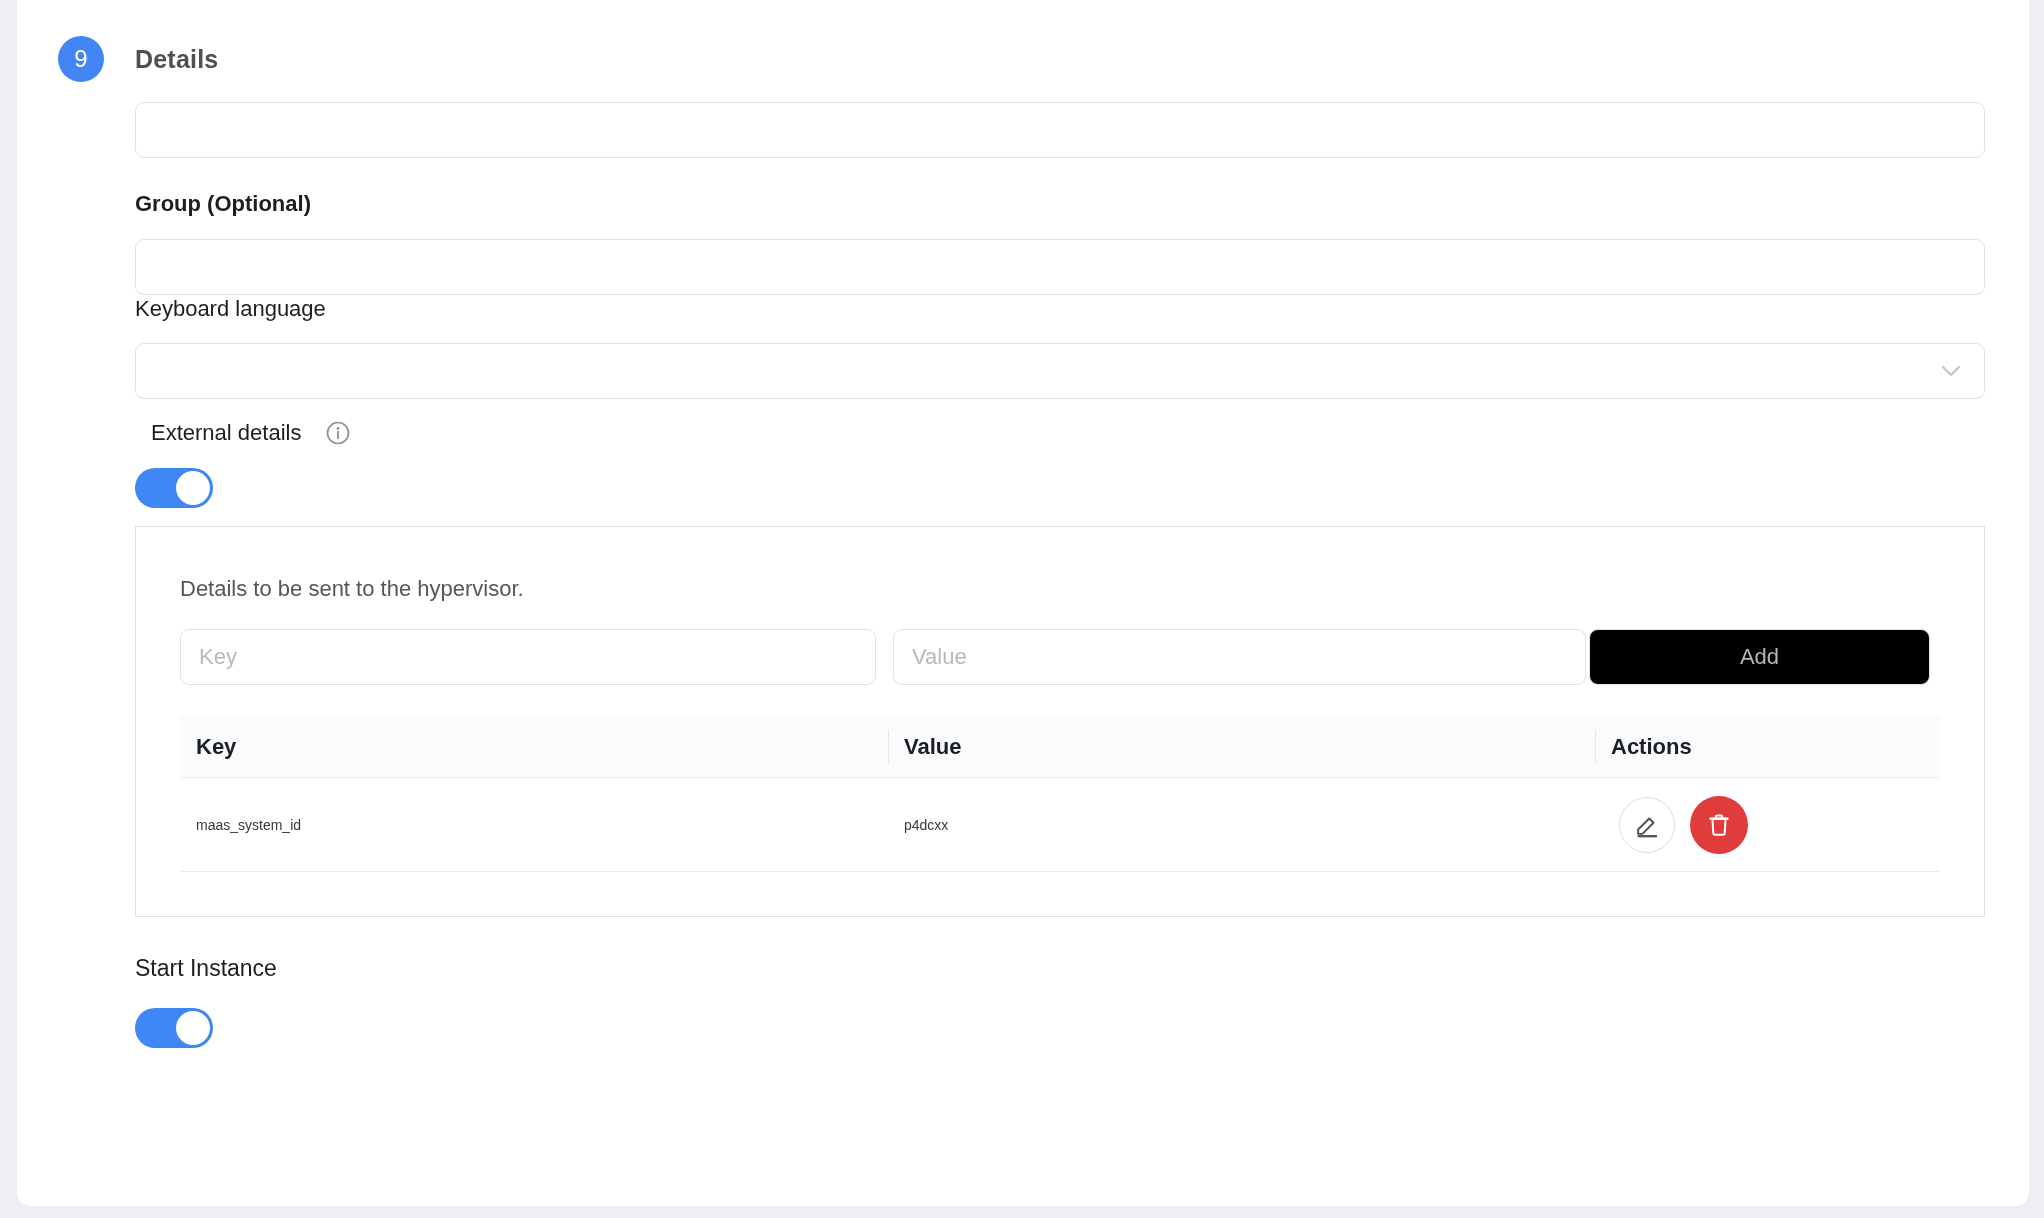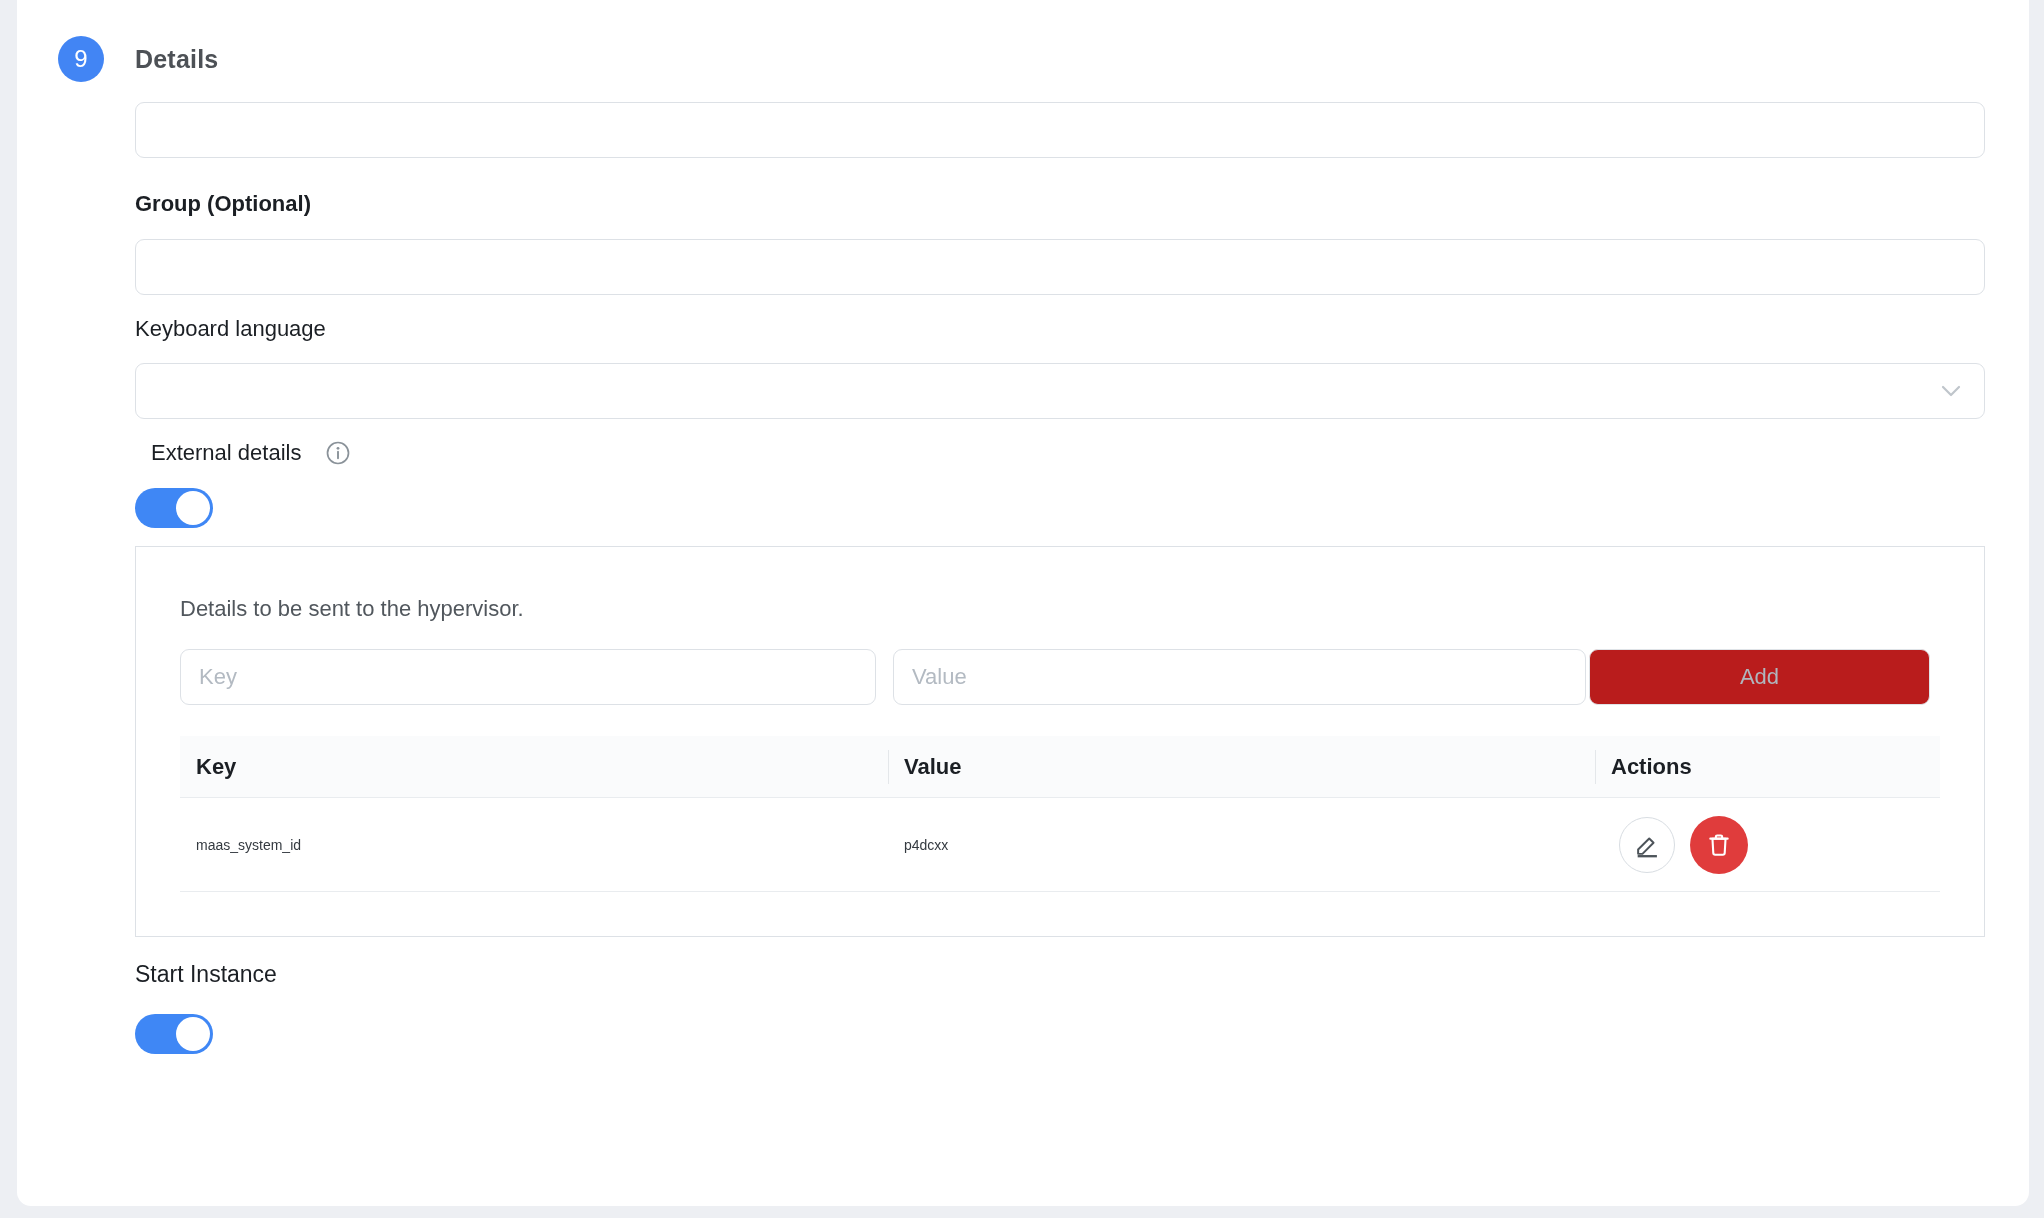--- a/index.html
+++ b/index.html
@@ -37,21 +37,21 @@
     line-height:46px; letter-spacing:0.2px;
   }
   .intro {
     margin-top:34px; font-size:22px; line-height:28px; color:#51575d;
   }
   .field-label {
     display:block; font-size:22px; line-height:28px; color:#1b1f24;
   }
   .lbl-name  { margin-top:12px; }
   .lbl-group { margin-top:32px;font-weight:bold; }
-  .lbl-kbd   { margin-top:20px; }
+  .lbl-kbd   { }
   .text-input {
     display:block; width:100%; height:56px; margin-top:20px;
     border:1px solid #dde1e6; border-radius:9px;
     background:#ffffff; outline:none;
     font-family:"Liberation Sans", sans-serif;
     font-size:22px; color:#212529; padding:0 18px;
   }
   .input-name { margin-top:20px; }
   .input-group { margin-top:21px; }
   .select-box {
@@ -90,21 +90,21 @@
     height:56px; border:1px solid #dde1e6; border-radius:9px;
     background:#ffffff; outline:none;
     font-family:"Liberation Sans", sans-serif;
     font-size:22px; color:#212529; padding:0 18px;
   }
   .kv-input::placeholder { color:#b3bac2; opacity:1; }
   .kv-key   { width:696px; }
   .kv-value { width:693px; margin-left:17px; }
   .add-btn {
     width:341px; height:56px; margin-left:3px;
-    background:#b91c1c; border:1px solid #dfe3e7; border-radius:9px;
+    background:#000000; border:1px solid #dfe3e7; border-radius:9px;
     font-family:"Liberation Sans", sans-serif;
     font-size:22px; color:#b0b6bd; cursor:pointer;
   }
   .kv-table { margin-top:31px; width:100%; }
   .thead {
     display:flex; height:62px; align-items:center;
     background:#fafbfc; border-bottom:1px solid #e9ecef;
   }
   .th {
     font-size:22px; font-weight:700; color:#1b1f24;
@@ -132,21 +132,21 @@
     width:56px; height:56px; border-radius:50%;
     display:flex; align-items:center; justify-content:center;
     cursor:pointer; border:none; padding:0;
   }
   .edit-btn {
     background:#ffffff; border:1px solid #d8dde2; margin-left:8px;
   }
   .delete-btn {
     background:#e03c3c; margin-left:15px; width:58px; height:58px;
   }
-  .lbl-start { margin-top:23px; font-size:23px; }
+  .lbl-start { margin-top:37px; font-size:23px; }
 </style>
 </head>
 <body>
 
 <div class="card"></div>
 
 <div class="content">
 
   <div class="step-row">
     <div class="step-badge">

